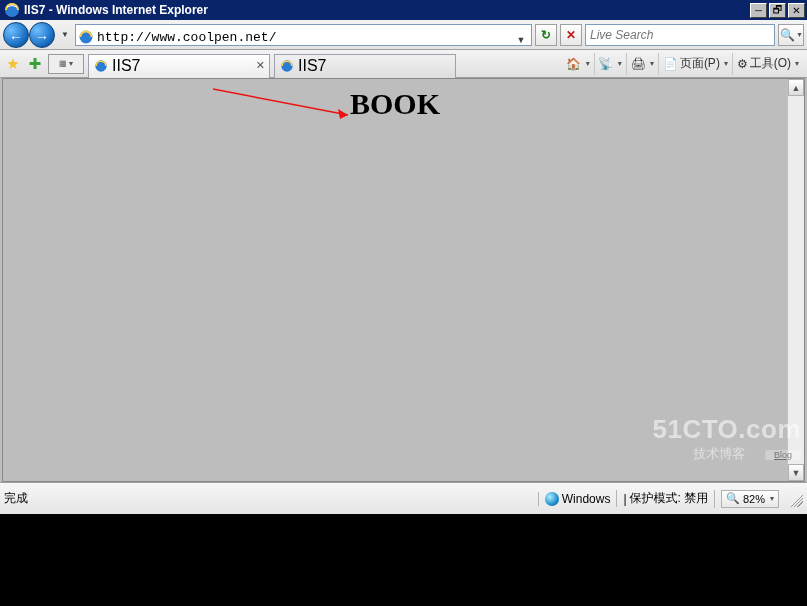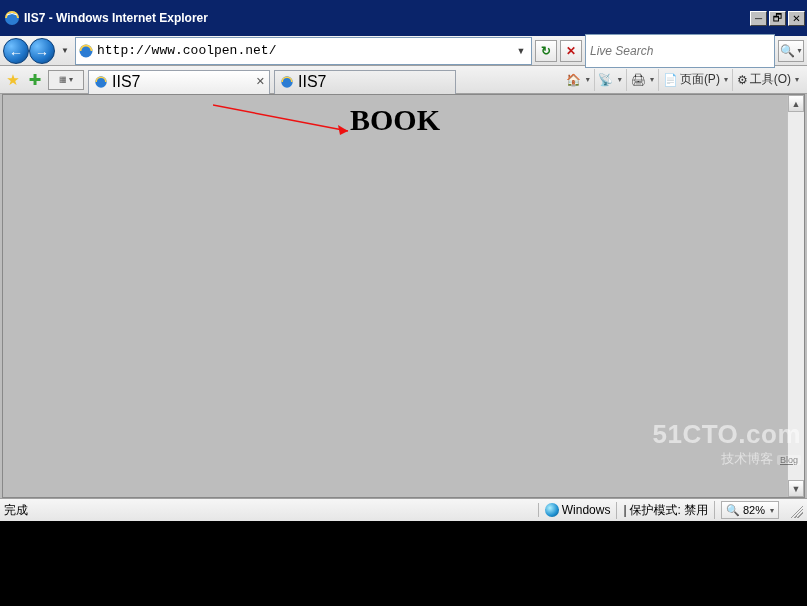--- a/index.html
+++ b/index.html
@@ -6,21 +6,21 @@
   body {
     width: 807px; height: 606px;
     font-family: Tahoma, "Microsoft YaHei", "SimSun", sans-serif;
     font-size: 12px;
     background: #000;
     position: relative;
     overflow: hidden;
   }
   
   .titlebar {
-    height: 36px;
+    height: 20px;
     background: linear-gradient(#0a246a, #0a246a);
     color: #fff;
     display: flex; align-items: center;
     padding: 0 2px 0 4px;
     gap: 4px;
   }
   .titlebar .ie-logo { width: 16px; height: 16px; }
   .titlebar-text { font-weight: bold; font-size: 12px; flex: 1; }
   .win-btns { display:flex; gap:2px; }
   .win-btn {
@@ -45,39 +45,39 @@
     border:1px solid #0a3e78;
     display:flex; align-items:center; justify-content:center;
     color:#fff; font-size:14px; font-weight:bold;
   }
   .nav-drop {
     width:14px; height:22px;
     display:flex; align-items:center; justify-content:center;
     font-size:8px; color:#404040;
   }
   .addr-wrap {
-    flex:1; height:28px;
+    flex:1; height:22px;
     background:#fff; border:1px solid #7f9db9;
-    display:flex; align-items:center; padding:0 2px; gap:3px;
+    display:flex; align-items:flex-end; padding:0 2px; gap:3px;
   }
   .ie-tiny { width:16px; height:16px; }
   .addr-input {
     flex:1; border:none; outline:none;
     font-family: "Courier New", monospace; font-size:13px;
   }
   .addr-drop { width:16px; font-size:9px; color:#404040; text-align:center; }
   .refresh-btn, .stop-btn {
     width:22px; height:22px;
     border:1px solid #a0a0a0; background:linear-gradient(#fff,#e8e8e8);
     display:flex; align-items:center; justify-content:center; font-size:12px;
   }
   .stop-btn { color:#c01818; font-weight:bold; }
   .refresh-btn { color:#1a7a1a; font-weight:bold; }
   .search-box {
-    width:190px; height:34px;
+    width:190px; height:22px;
     background:#fff; border:1px solid #7f9db9;
     display:flex; align-items:center; padding:0 4px;
   }
   .search-input {
     flex:1; border:none; outline:none; font-style:italic; color:#888; font-size:12px;
   }
   .mag-btn {
     width:26px; height:22px; border:1px solid #a0a0a0;
     background:linear-gradient(#fff,#e8e8e8);
     display:flex; align-items:center; justify-content:center;
@@ -146,21 +146,21 @@
     display:flex; flex-direction:column;
   }
   .vscroll .arrow {
     height:17px; background:linear-gradient(#fff,#ddd);
     border:1px solid #b0b0b0;
     display:flex; align-items:center; justify-content:center; font-size:9px; color:#555;
   }
   .vscroll .track { flex:1; }
   
   .statusbar {
-    height:23px;
+    height:32px;
     background:linear-gradient(#f6f6f6,#e6e6e6);
     border-top:1px solid #a0a0a0;
     display:flex; align-items:center; font-size:12px;
     padding:0 4px; gap:6px;
   }
   .status-cell { display:flex; align-items:center; gap:3px; }
   .status-cell.sep { border-left:1px solid #b5b5b5; padding-left:6px; }
   .globe { width:14px; height:14px; border-radius:50%;
     background:radial-gradient(circle at 35% 35%,#aef0ff,#1e90d0 60%,#0a4d78); }
   .zoom-btn {
@@ -169,29 +169,29 @@
     display:flex; align-items:center; gap:3px; font-size:11px;
   }
   .resize-grip { width:16px; height:16px; margin-left:2px;
     background:
       linear-gradient(135deg,transparent 60%,#999 60%,#999 65%,transparent 65%),
       linear-gradient(135deg,transparent 70%,#999 70%,#999 75%,transparent 75%),
       linear-gradient(135deg,transparent 80%,#999 80%,#999 85%,transparent 85%);
   }
   
   .watermark {
-    position:absolute; right:6px; bottom:30px;
+    position:absolute; right:6px; bottom:19px;
     color:#fff; opacity:.55; text-align:right;
     font-family:Arial,sans-serif; pointer-events:none;
   }
   .watermark .big { font-size:26px; font-weight:bold; letter-spacing:0.5px; }
   .watermark .small { font-size:13px; }
   .blog-badge {
     display:inline-block; font-size:9px; background:rgba(255,255,255,.5);
-    color:#333; border-radius:2px; padding:0 3px; margin-left:0;text-decoration:underline;
+    color:#333; border-radius:2px; padding:0 9px; margin-left:16px;text-decoration:underline;
   }
   
   svg { display:block; }
 </style>
 </head>
 <body>
 
 <div class="titlebar">
   <span class="ie-logo">
     <svg width="16" height="16" viewBox="0 0 16 16">

